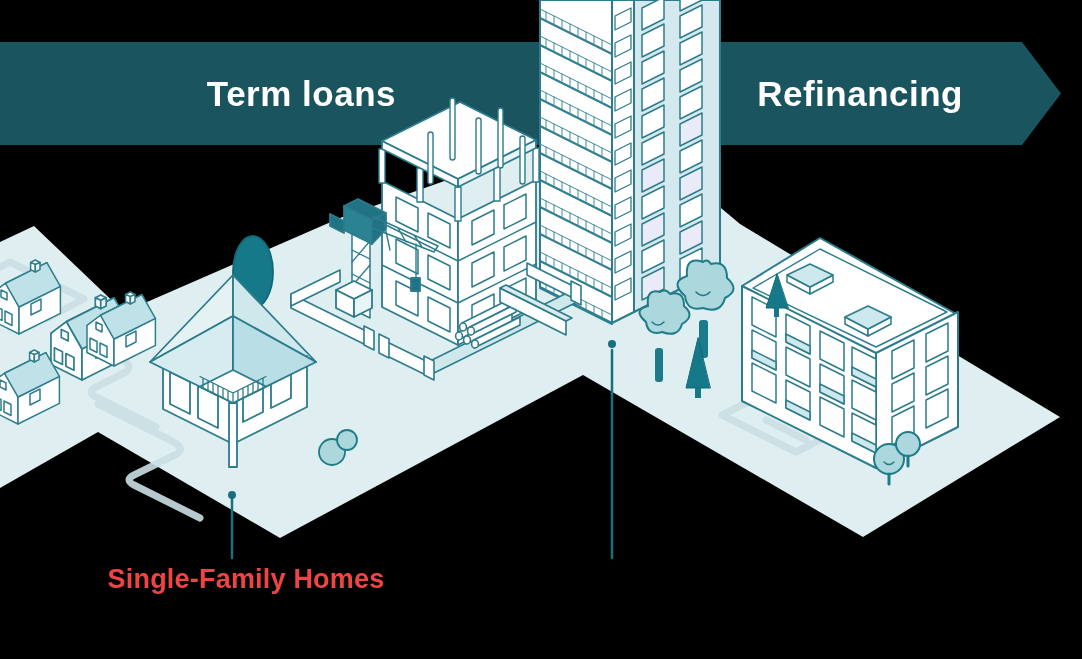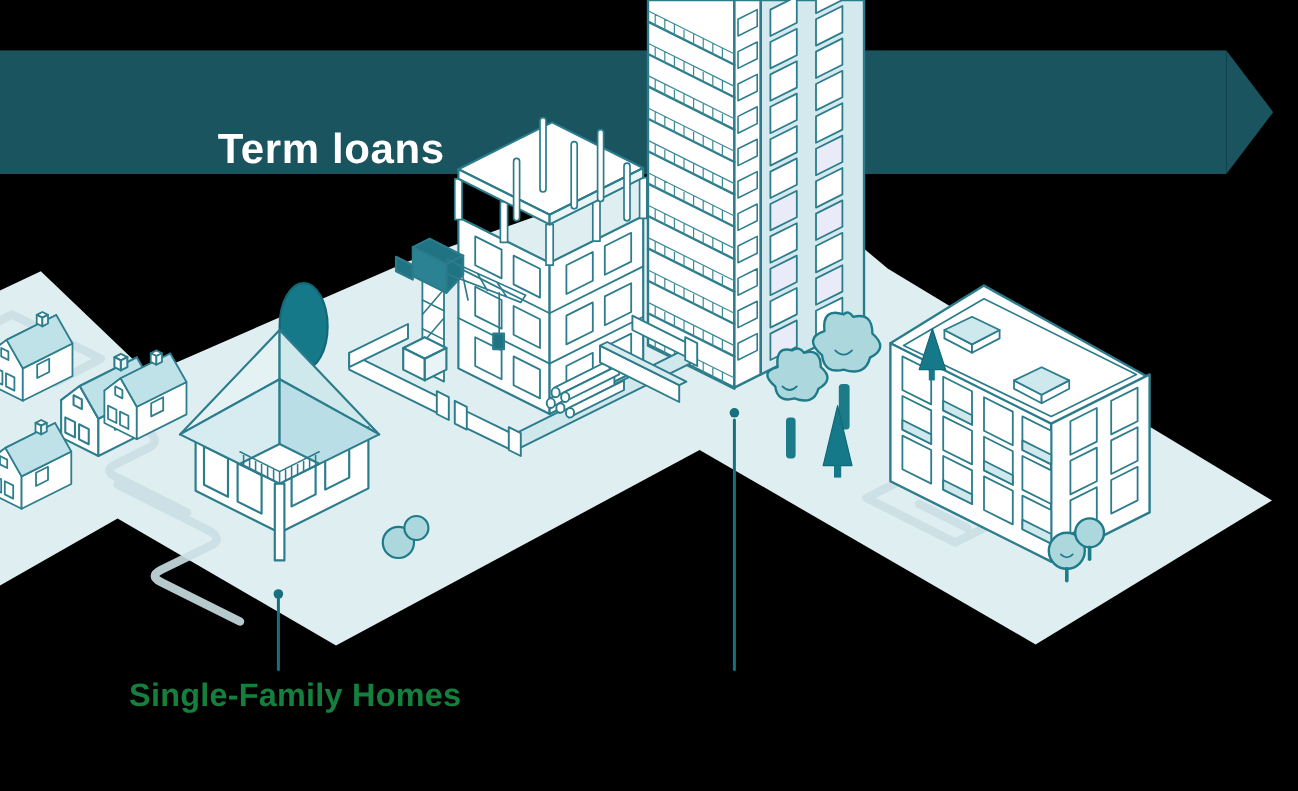--- a/index.html
+++ b/index.html
@@ -1,21 +1,21 @@
 <!DOCTYPE html>
 <html><head>
 <meta charset="utf-8">
 <style>
   html,body{margin:0;padding:0;background:#000;width:1082px;height:659px;overflow:hidden;}
   .stage{position:relative;width:1082px;height:659px;font-family:"Liberation Sans",sans-serif;}
   svg{position:absolute;left:0;top:0;}
-  .banner-text{position:absolute;top:70px;height:48px;line-height:48px;text-align:center;
-    font-size:35px;font-weight:bold;color:#fff;letter-spacing:.5px;margin-top:31px;}
+  .banner-text{position:absolute;top:70px;height:48px;line-height:48px;text-align:right;
+    font-size:35px;font-weight:bold;color:#fff;letter-spacing:.5px;}
   .callout{position:absolute;top:564px;height:32px;text-align:center;
-    font-size:27px;font-weight:bold;color:#15803d;letter-spacing:.2px;}
+    font-size:27px;font-weight:bold;color:#ef4444;letter-spacing:.2px;}
 </style>
 </head>
 <body>
 
 <div class="stage">
 
 <svg width="1082" height="659" viewBox="0 0 1082 659">
   <g stroke-linejoin="round" stroke-linecap="round">
 
     <g>
@@ -256,16 +256,17 @@
     <g stroke="#17707e" stroke-width="2.5">
       <circle cx="232" cy="495" r="4" fill="#17707e" stroke="none"></circle>
       <line x1="232" y1="499" x2="232" y2="558"></line>
       <circle cx="612" cy="344" r="4" fill="#17707e" stroke="none"></circle>
       <line x1="612" y1="350" x2="612" y2="558"></line>
     </g>
   </g>
 </svg>
 
 <div class="banner-text" style="left:156px;width:240px;">Term loans</div>
+<div class="banner-text" style="left:723px;width:240px;">Refinancing</div>
 
 <div class="callout" style="left:95px;width:302px;">Single-Family Homes</div>
 
 </div>
 
 </body></html>

